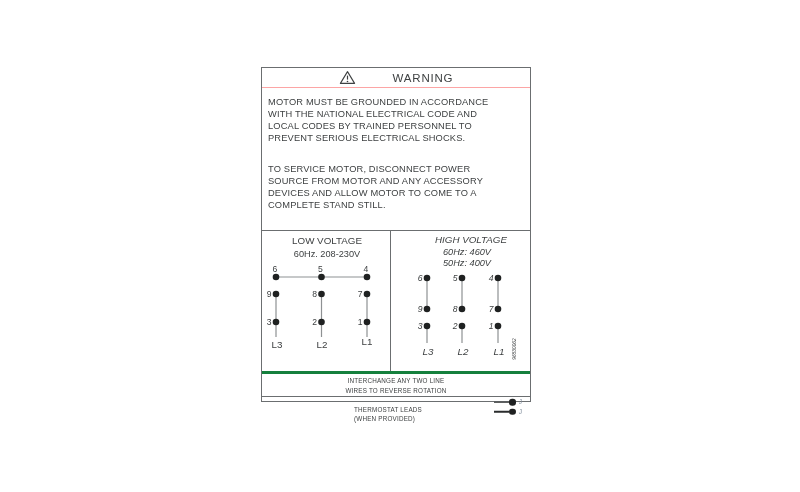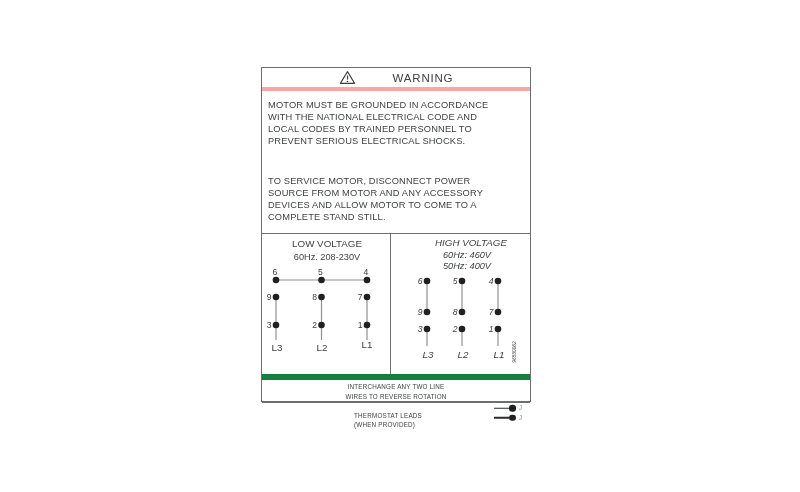--- a/index.html
+++ b/index.html
@@ -5,35 +5,35 @@
   html,body{margin:0;padding:0;background:#ffffff;}
   .page{
     position:relative;width:800px;height:492px;background:#ffffff;overflow:hidden;
     font-family:"Liberation Sans",sans-serif;color:#3e4142;
   }
   .label{
     position:absolute;left:261px;top:67px;width:270px;height:335px;
     border:1px solid #6b6e70;box-sizing:border-box;background:#ffffff;
   }
   .hdr{
-    height:19px;border-bottom:4px solid #fca5a5;
+    height:19px;border-bottom:1px solid #fca5a5;
     display:flex;align-items:center;justify-content:center;gap:37px;
   }
   .hdr .title{font-size:11.5px;letter-spacing:0.8px;color:#3e4142;}
   .bodytext{
     height:134px;border-bottom:1px solid #6b6e70;box-sizing:content-box;
     padding:8px 0 0 6px;
   }
   .para{
     margin:0;font-size:9.3px;line-height:12px;letter-spacing:0.15px;
     white-space:pre-line;color:#3e4142;
   }
-  .para + .para{margin-top:28px;}
+  .para + .para{margin-top:19px;}
   .volt{
-    height:140px;border-bottom:6px solid #15803d;display:flex;
+    height:140px;border-bottom:3px solid #15803d;display:flex;
   }
   .volt .cell-lv{width:128px;border-right:1px solid #6b6e70;}
   .volt .cell-hv{width:139px;flex:1;font-style:italic;}
   .volt svg{display:block;}
   .foot1{
     height:20px;border-bottom:1px solid #6b6e70;
     text-align:center;padding-top:1.5px;box-sizing:content-box;
   }
   .foot1 div{font-size:6.3px;line-height:10px;letter-spacing:0.2px;}
   .foot2{height:18px;padding-top:1px;}

